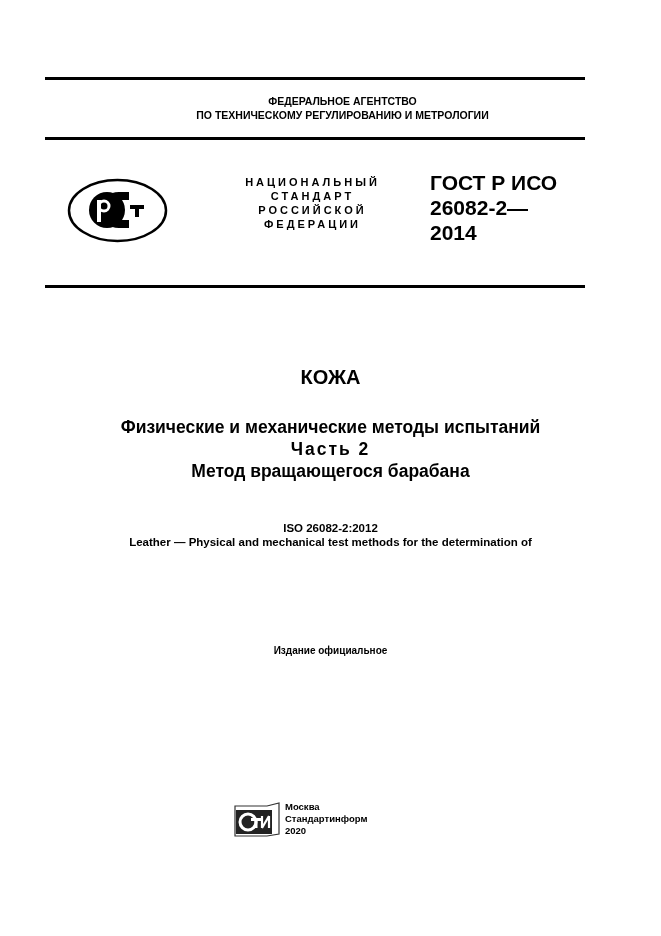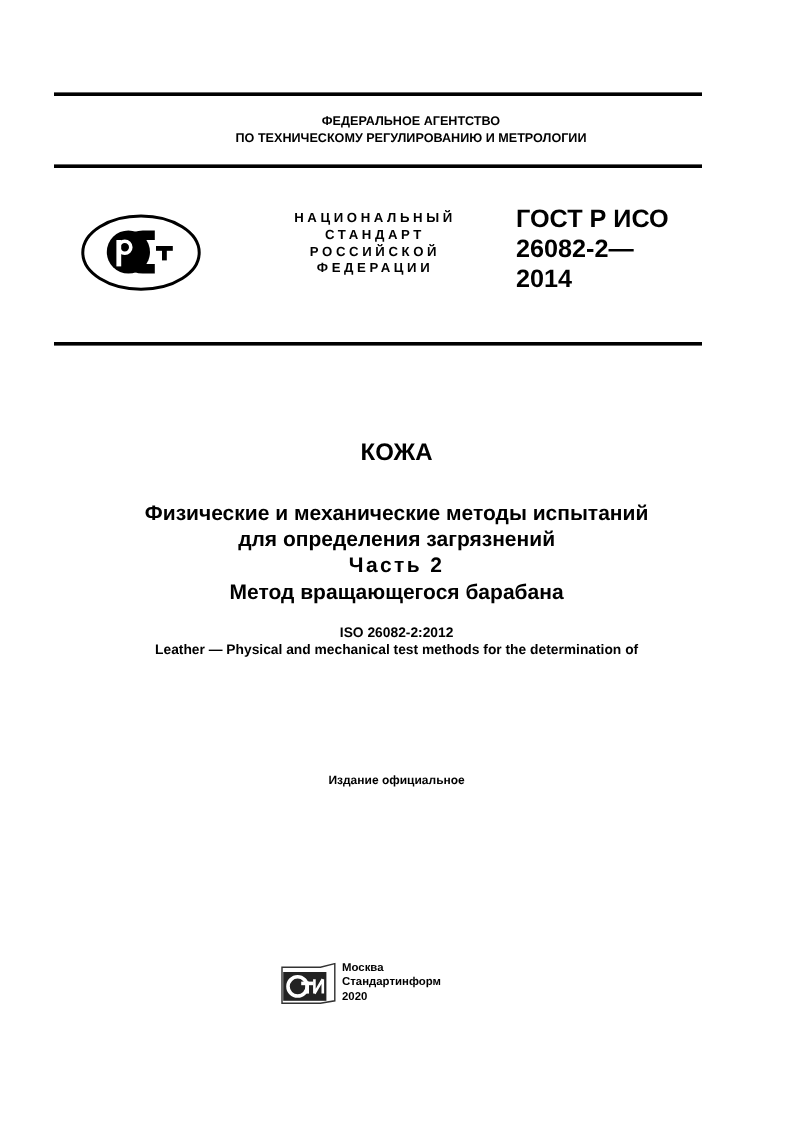--- a/index.html
+++ b/index.html
@@ -63,21 +63,20 @@
   <div>26082-2—</div>
   <div>2014</div>
 </div>
 
 <div class="rule bottom"></div>
 
 <div class="title-main">КОЖА</div>
 
 <div class="subtitle">
   <div>Физические и механические методы испытаний</div>
-  <div>для определения загрязнений</div>
   <div class="part">Часть 2</div>
   <div>Метод вращающегося барабана</div>
 </div>
 
 <div class="iso">
   <div>ISO 26082-2:2012</div>
   <div>Leather — Physical and mechanical test methods for the determination of</div>
 </div>
 
 <div class="edition">Издание официальное</div>

